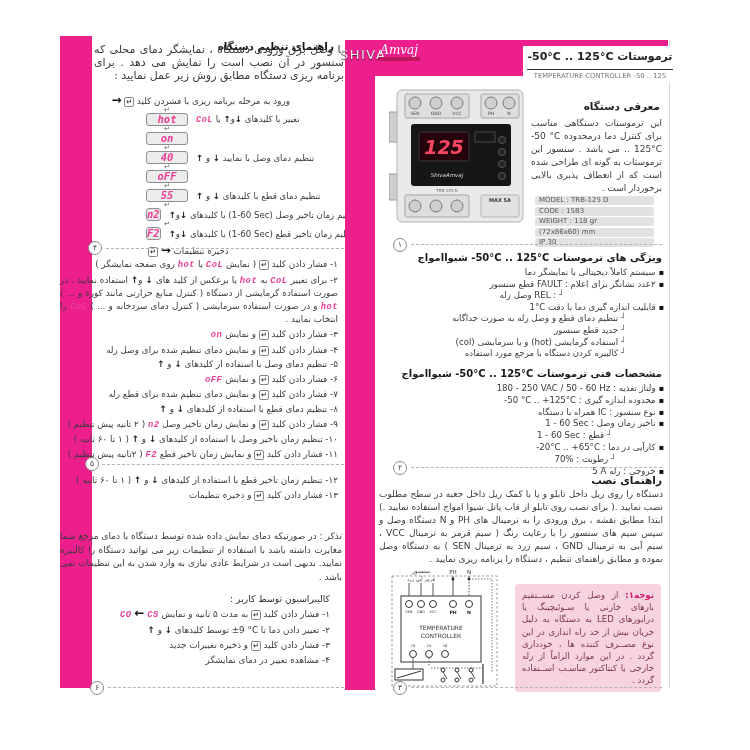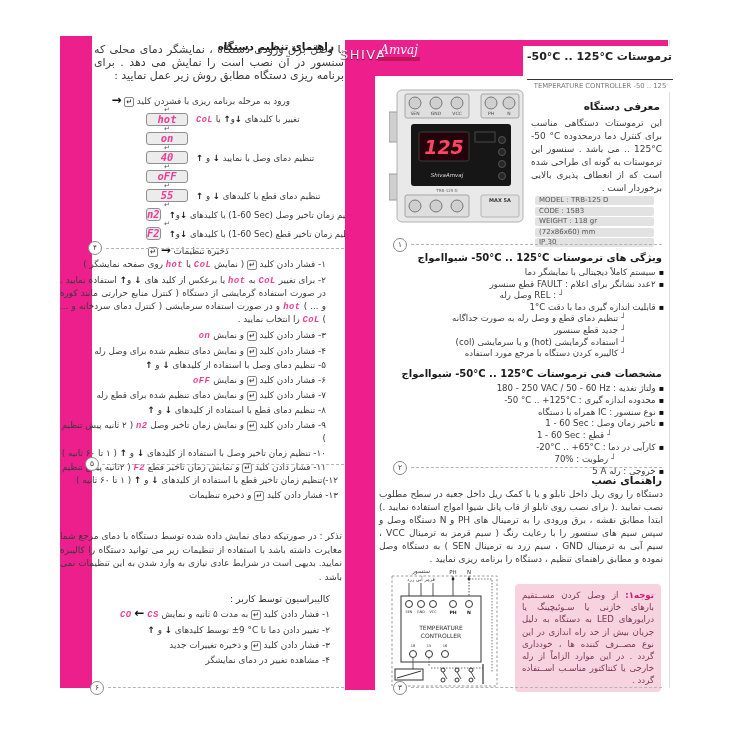--- a/index.html
+++ b/index.html
@@ -13,22 +13,22 @@
   .rborder{position:absolute;right:0;top:2px;height:648px;width:1px;background:#dcdcdc;}
   
   .rheader{position:absolute;left:0;top:2px;width:323px;height:36px;background:#ec1f8d;
     clip-path:polygon(0 0,100% 0,100% 26%,57% 100%,0 100%);}
   .logo{position:absolute;right:250px;top:6px;direction:ltr;white-space:nowrap;}
   .shiva{font-weight:normal;font-size:13px;letter-spacing:1.5px;color:#ececec;
     text-shadow:0 1px 1px rgba(0,0,0,.65);}
   .amvaj{font-family:"DejaVu Serif",serif;font-style:italic;font-size:12px;color:#ffffff;
     position:relative;top:-5px;margin-left:-8px;border-bottom:4px solid #be185d;padding:0 2px;}
   .titlebox{position:absolute;left:178px;top:8px;width:146px;background:#fff;padding:4px 4px 2px;}
-  .title{font-weight:bold;font-size:11px;color:#222;text-align:left;direction:rtl;
-    border-bottom:1.6px solid #333;padding-bottom:16px;white-space:nowrap;}
+  .title{font-weight:bold;font-size:11px;color:#222;text-align:center;direction:rtl;
+    border-bottom:1.6px solid #333;padding-bottom:6px;white-space:nowrap;}
   .subtitle{font-size:6.8px;color:#777;text-align:center;direction:ltr;margin-top:2px;white-space:nowrap;}
   
   .h{position:absolute;font-weight:bold;font-size:10.5px;color:#1a1a1a;margin:0;white-space:nowrap;}
   .para{position:absolute;font-size:9px;line-height:13px;text-align:justify;margin:0;}
   
   .dash{position:absolute;border-top:1px dashed #b5b5b5;height:0;}
   .circ{position:absolute;width:12px;height:12px;border:1px solid #8a8a8a;border-radius:50%;
     font-size:7.5px;line-height:12px;text-align:center;color:#444;background:#fff;}
   
   .sg{font-family:Liberation Mono, monospace;color:#ee3d96;font-weight:bold;font-style:italic;letter-spacing:.5px;}
@@ -41,21 +41,21 @@
   .lintro{top:7px;left:36px;right:2px;font-size:11px;line-height:13px;}
   .enterline{position:absolute;top:57px;left:40px;right:56px;font-size:8.8px;text-align:right;white-space:nowrap;}
   .flow{position:absolute;top:71px;left:40px;right:0;direction:ltr;}
   .fcon{width:42px;margin-left:48px;text-align:center;font-size:7px;color:#555;height:6px;line-height:6px;}
   .frow{display:flex;direction:ltr;align-items:center;height:13px;}
   .fbox{width:42px;height:13px;margin-left:48px;background:#ececec;border:1.4px solid #8f8f8f;
     border-radius:3px;color:#ee3d96;font-family:"DejaVu Sans Mono",monospace;font-weight:bold;
     font-style:italic;font-size:10.5px;line-height:11px;text-align:center;box-sizing:border-box;}
   .flab{direction:rtl;white-space:nowrap;font-size:8.6px;margin:0 8px;color:#3a3a3a;}
   .saveline{position:absolute;top:207px;left:90px;font-size:8.8px;white-space:nowrap;direction:rtl;}
-  .stepsA{position:absolute;top:222px;left:2px;right:20px;}
+  .stepsA{position:absolute;top:222px;left:2px;right:8px;}
   .stepsB{position:absolute;top:438px;left:2px;right:8px;}
   .step{font-size:8.8px;line-height:12.6px;margin:0 0 2px;text-align:right;}
   .lnote{top:494px;left:2px;right:4px;font-size:9px;line-height:13.5px;}
   .calh{position:absolute;top:557px;right:16px;font-size:9.2px;color:#2a2a2a;margin:0;}
   .cal{position:absolute;top:571px;left:10px;right:16px;}
   .cal .step{line-height:13px;}
   
   .device{position:absolute;left:44px;top:50px;}
   .intro-h{top:62px;right:10px;}
   .introp{top:79px;left:186px;right:8px;}

